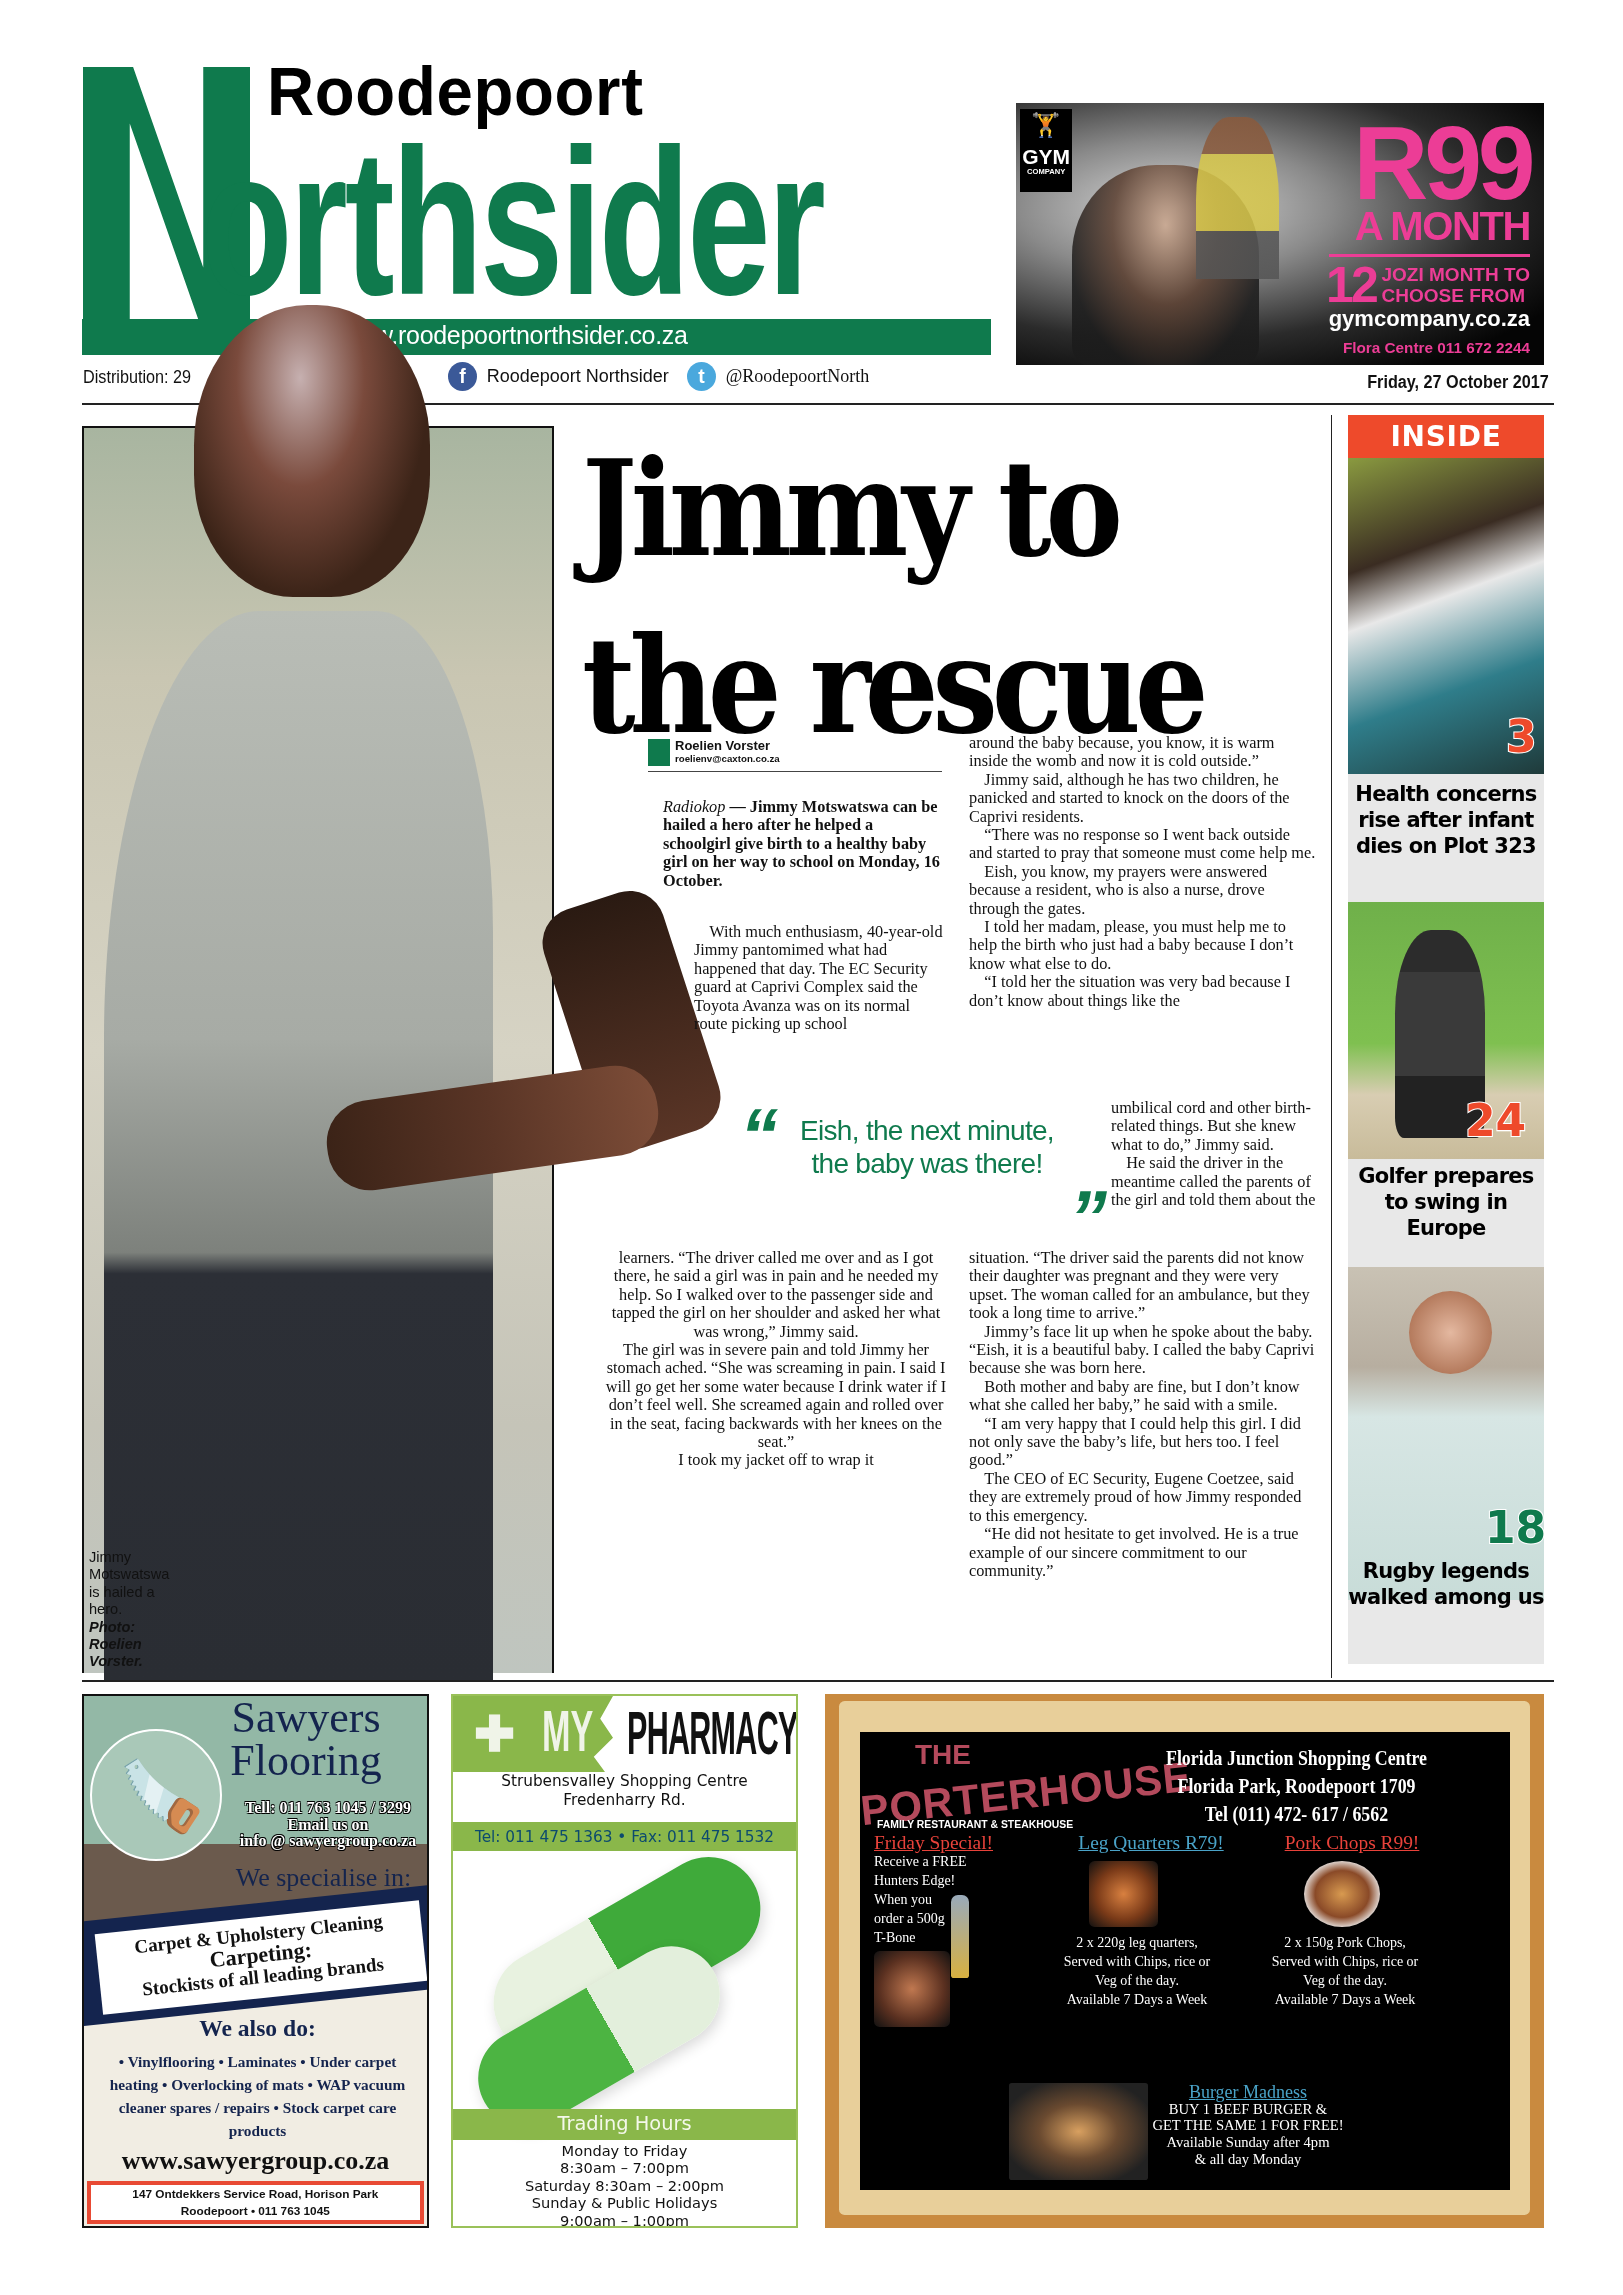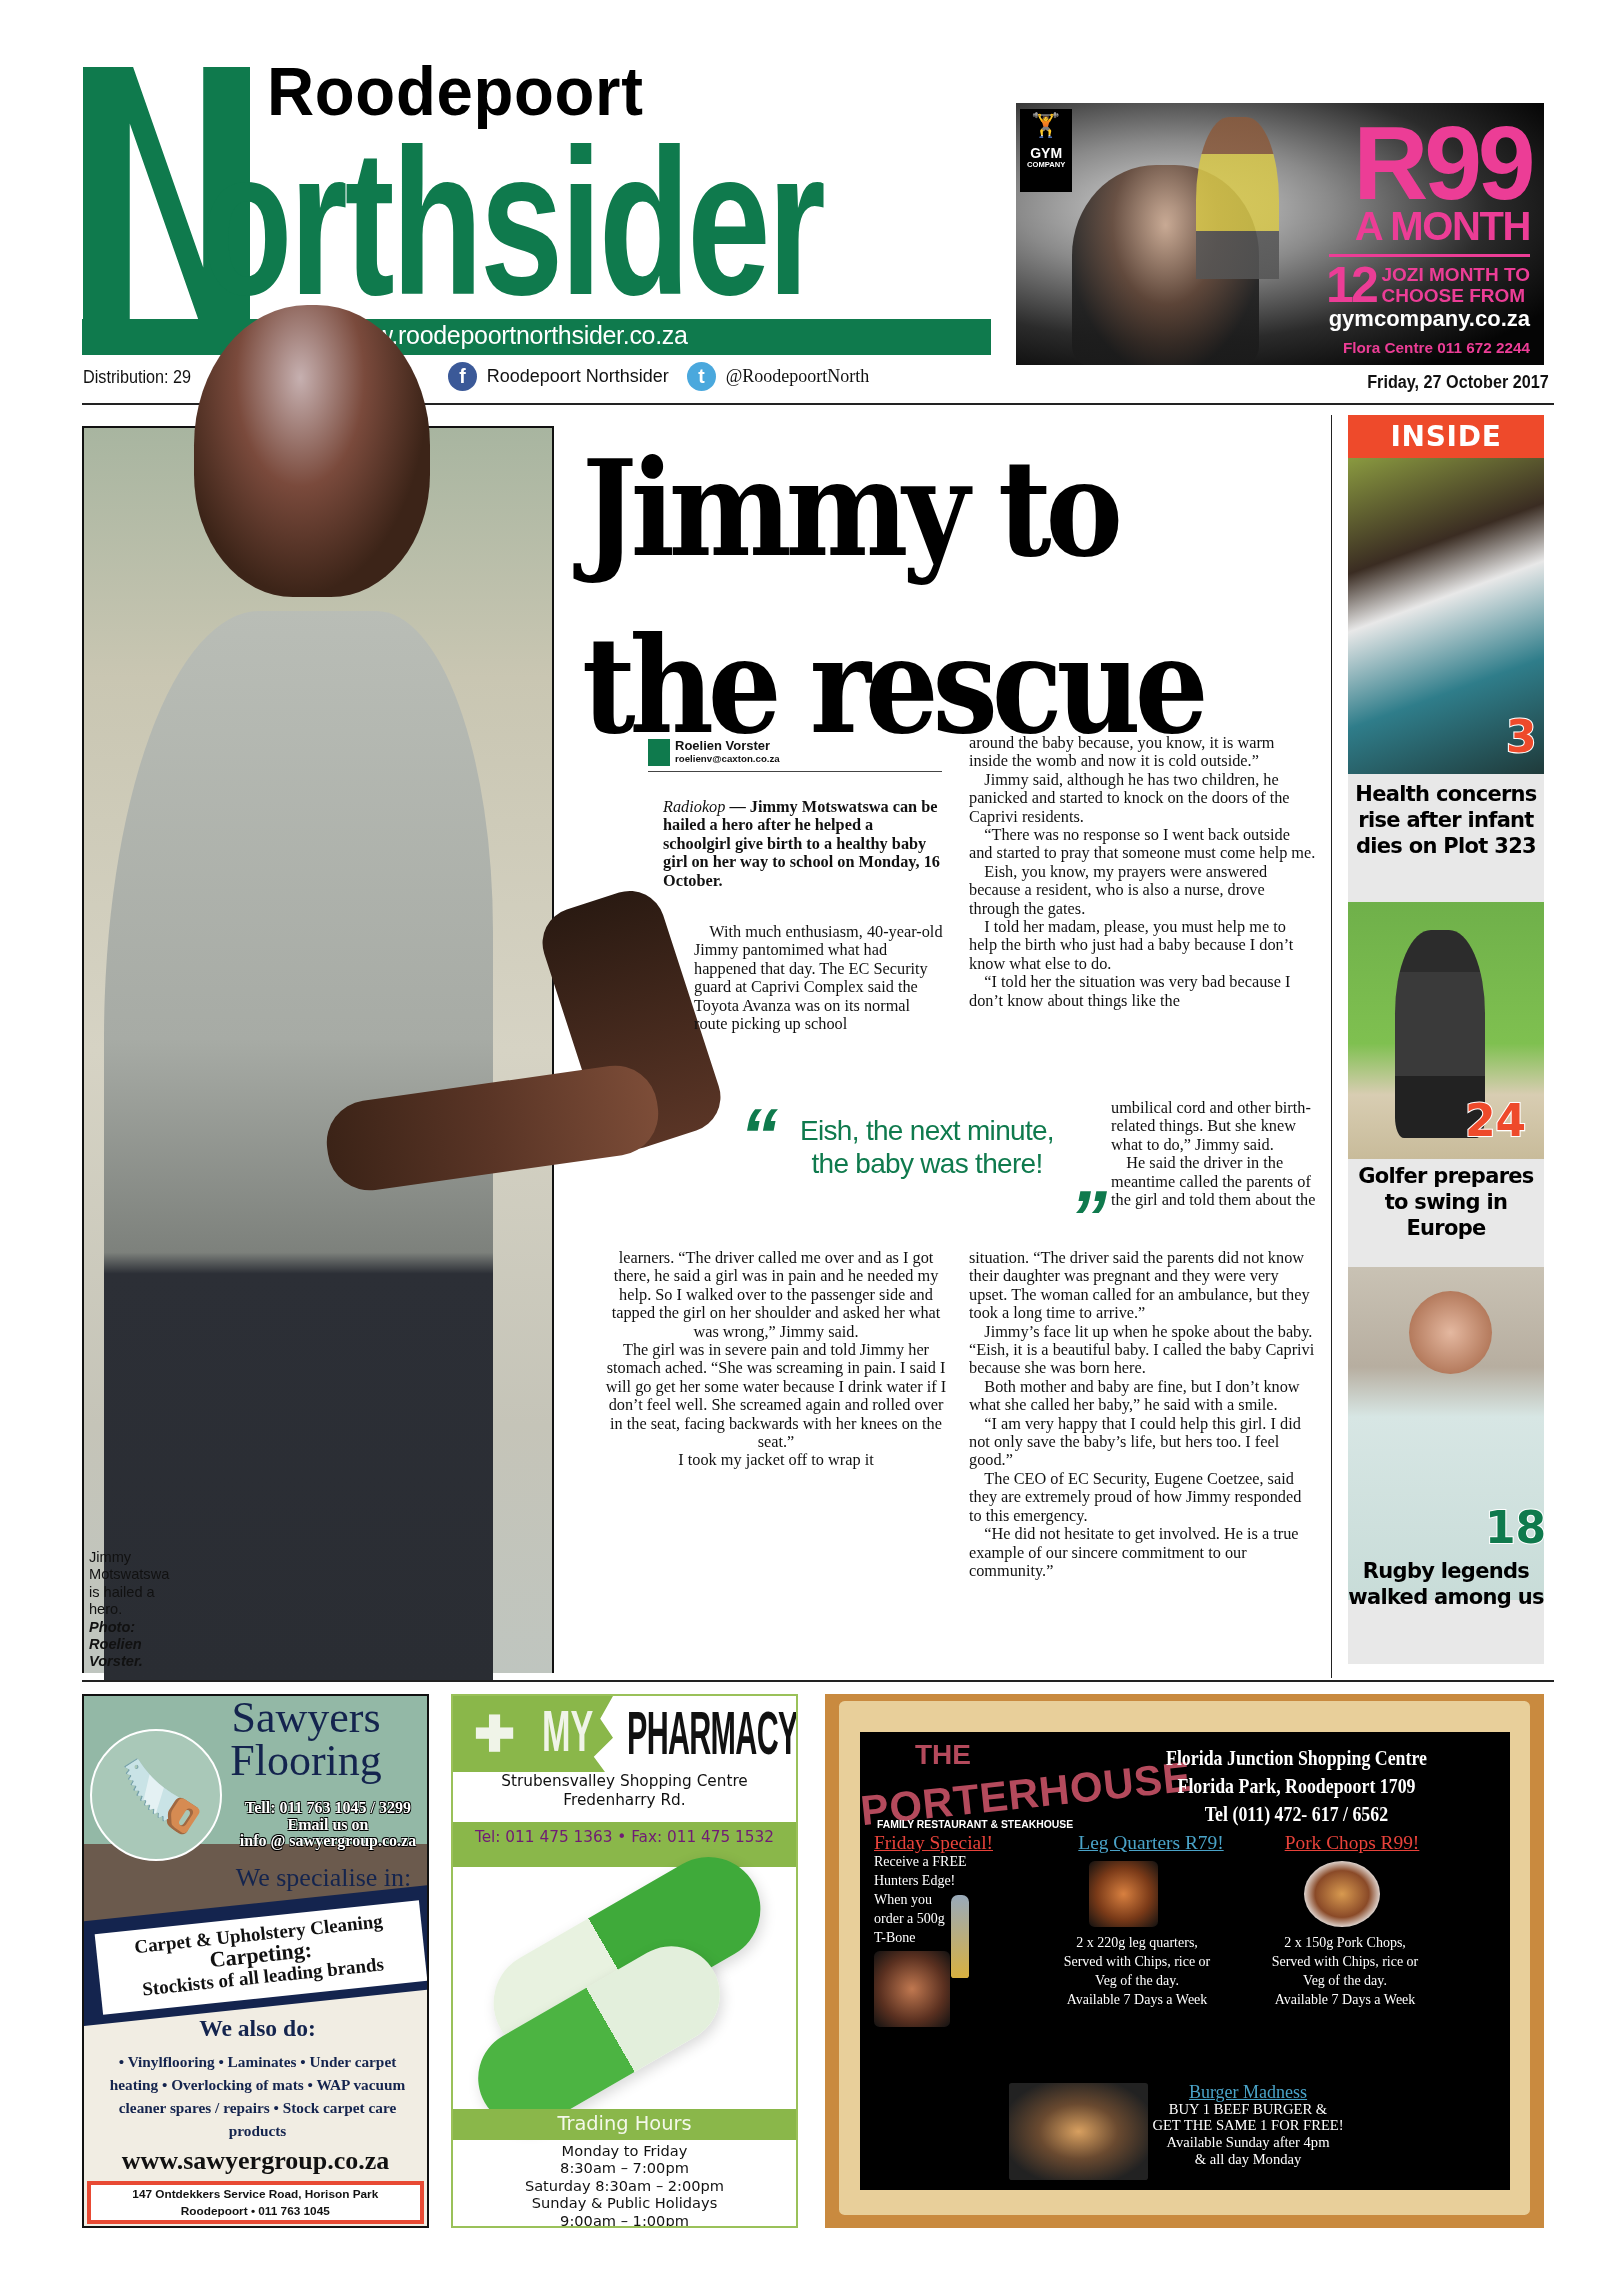--- a/index.html
+++ b/index.html
@@ -19,21 +19,21 @@
   .meta-line { top: 367px; font-family: "Liberation Sans", sans-serif; font-size: 18px; color: #111; transform: scaleX(0.9); transform-origin: left; }
   .social-icon { width: 29px; height: 29px; border-radius: 50%; display: inline-flex; align-items: center; justify-content: center;
     color: #fff; font-weight: 700; font-family: "Liberation Sans", sans-serif; font-size: 19.4px; }
   .rule-top { left: 82px; top: 403px; width: 1472px; height: 2.1px; background: #222; }
 
   
   .gym-ad { left: 1016px; top: 103px; width: 528px; height: 262px; overflow: hidden;
     background: radial-gradient(ellipse at 30% 40%, #d8d8d8 0%, #8a8a8a 30%, #2b2b2b 60%, #050505 85%); }
   .gym-logo { left: 4.2px; top: 5.6px; width: 52px; height: 83px; background: #000; color: #fff; text-align: center;
     font-family: "Liberation Sans", sans-serif; font-weight: 700; }
-  .gym-logo .g1 { font-size: 14px; margin-top: 37px; line-height: 1; }
+  .gym-logo .g1 { font-size: 21px; margin-top: 37px; line-height: 1; }
   .gym-logo .g2 { font-size: 7.6px; }
   .gym-lifter { left: 15.3px; top: 8.3px; width: 28px; height: 28px; color:#fff; font-size: 23.6px; line-height: 28px; text-align:center; }
   .gym-fig1 { left: 56px; top: 62px; width: 187px; height: 201px; background: radial-gradient(ellipse at 50% 30%, #c9a58c 0%, #5b3f30 40%, #1b1b1b 75%); border-radius: 45% 45% 10% 10%; opacity: .85; }
   .gym-fig2 { left: 180px; top: 14px; width: 83px; height: 208px; background: linear-gradient(#8a5a3c 0 18%, #d8c84a 18% 55%, #555 55% 78%, transparent 78%); border-radius: 40% 40% 8% 8%; opacity: .85; }
   .gym-r99 { right: 12.5px; top: 8.3px; font-family: "Liberation Sans", sans-serif; font-weight: 700; color: #ec3d96; font-size: 104px; line-height: 1; letter-spacing: -4.2px; }
   .gym-amonth { right: 14px; top: 103px; font-family: "Liberation Sans", sans-serif; font-weight: 700; color: #ec3d96; font-size: 40px; line-height: 1; letter-spacing: -1.4px; }
   .gym-rule { right: 14px; top: 151px; width: 201px; height: 2.8px; background: #ec3d96; }
   .gym-12 { right: 168px; top: 157px; font-family: "Liberation Sans", sans-serif; font-weight: 700; color: #ec3d96; font-size: 50px; line-height: 1; letter-spacing: -2.8px; }
   .gym-jozi { right: 14px; top: 161px; font-family: "Liberation Sans", sans-serif; font-weight: 700; color: #ec3d96; font-size: 19px; line-height: 21px; text-align: left; }
   .gym-url { right: 14px; top: 203px; font-family: "Liberation Sans", sans-serif; font-weight: 700; color: #fff; font-size: 22px; }
@@ -110,21 +110,21 @@
   .saw-addr { left: 2.8px; top: 485px; width: 337px; height: 43px; border: 4.2px solid #e84a34; background: #fff; text-align: center;
     font-family: "Liberation Sans", sans-serif; font-weight: 700; font-size: 11.8px; line-height: 16.7px; padding-top: 1.4px; }
 
   
   .pharm { left: 451px; top: 1694px; width: 347px; height: 534px; border: 2.1px solid #9ac159; background: #fff; overflow: hidden; }
   .pharm-brush { left: 0; top: 0; width: 160px; height: 76px; background: #8ab74a; clip-path: polygon(0 0, 100% 0, 92% 30%, 100% 55%, 88% 80%, 95% 100%, 0 100%); }
   .pharm-cross { left: 21px; top: 14px; color: #f0f4e8; font-size: 49px; font-weight: 700; font-family: "Liberation Sans", sans-serif; line-height: 1; }
   .pharm-my { left: 89px; top: 7px; color: #f0f4e8; font-size: 57px; font-weight: 700; font-family: "Liberation Sans", sans-serif; line-height: 1; transform: scaleX(0.6); transform-origin: left; }
   .pharm-name { left: 174px; top: 7px; color: #111; font-size: 61px; font-weight: 700; font-family: "Liberation Sans", sans-serif; line-height: 1; transform: scaleX(0.5); transform-origin: left; letter-spacing: -1.4px; }
   .pharm-addr { left: 0; top: 76px; width: 343px; text-align: center; font-family: "DejaVu Sans", sans-serif; font-size: 15.3px; line-height: 19.4px; }
-  .pharm-tel { left: 0; top: 126px; width: 343px; height: 45px; background: #8ab74a; color: #701a75; text-align: center;
+  .pharm-tel { left: 0; top: 126px; width: 343px; height: 29px; background: #8ab74a; color: #0c4a6e; text-align: center;
     font-family: "DejaVu Sans", sans-serif; font-size: 15.3px; line-height: 30.5px; }
   .pill { left: 28px; top: 208px; width: 292px; height: 104px; border-radius: 52px; transform: rotate(-30deg);
     background: linear-gradient(90deg, #e8f2e0 0 45%, #3faa3a 45% 100%); box-shadow: 0 5.6px 14px rgba(0,0,0,.15); }
   .pill2 { left: 14px; top: 292px; width: 264px; height: 97px; border-radius: 49px; transform: rotate(-30deg);
     background: linear-gradient(90deg, #4cb442 0 55%, #e3efdc 55% 100%); box-shadow: 0 5.6px 14px rgba(0,0,0,.15); }
   .pharm-th { left: 0; top: 413px; width: 343px; height: 30.5px; background: #8ab74a; color: #f4f8ea; text-align: center;
     font-family: "DejaVu Sans", sans-serif; font-size: 19.4px; line-height: 30.5px; }
   .pharm-hours { left: 0; top: 446px; width: 343px; text-align: center; font-family: "DejaVu Sans", sans-serif; font-size: 14.6px; line-height: 17.4px; }
 
   

